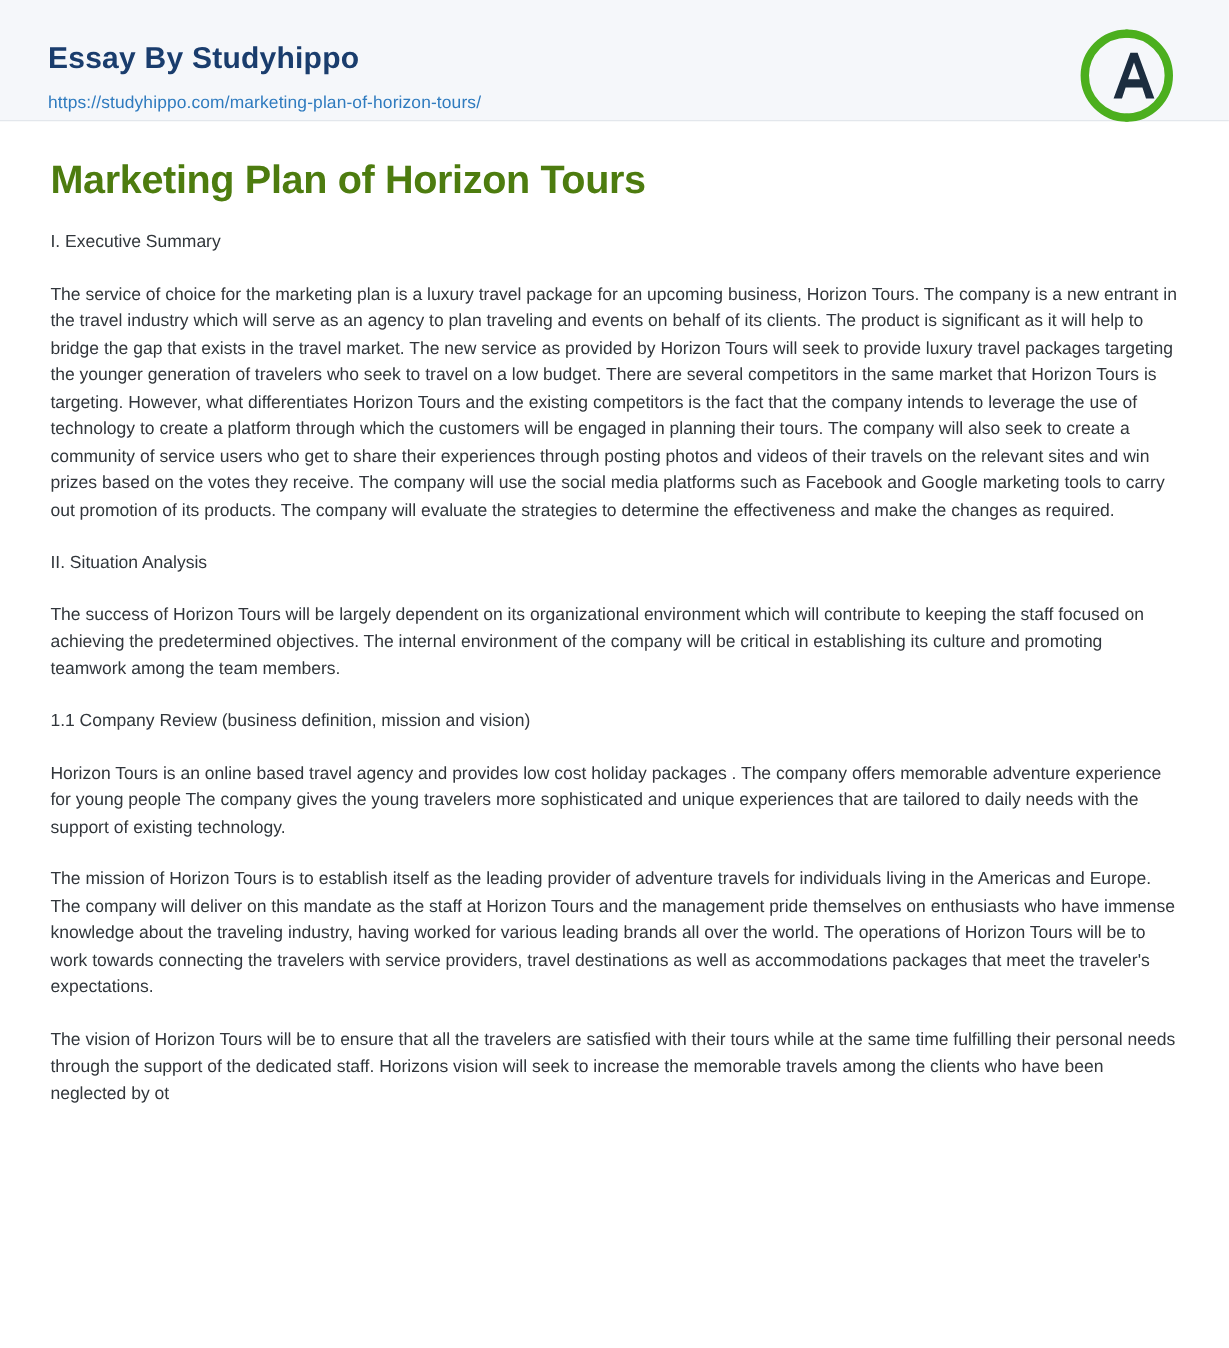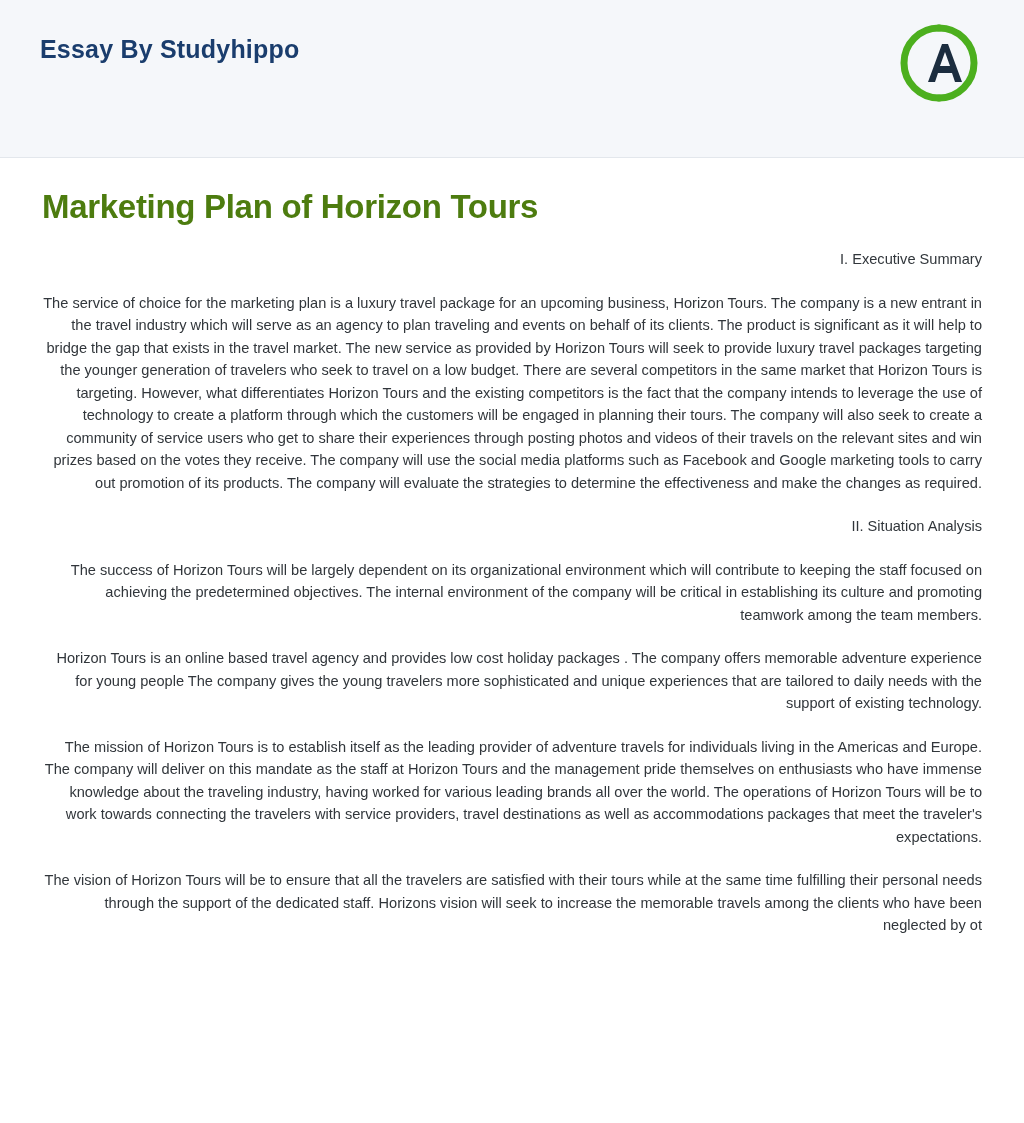--- a/index.html
+++ b/index.html
@@ -15,21 +15,21 @@
     color: #2b2f33;
     overflow: hidden;
   }
   .page {
     width: 1024px;
     height: 1123px;
     position: relative;
     background: #ffffff;
   }
   .header {
-    height: 158px;
+    height: 101px;
     background: #f5f7fa;
     border-bottom: 1px solid #e3e7ec;
     position: relative;
     padding: 34px 40px 4px 40px;
   }
   .brand-title {
     font-size: 25px;
     font-weight: bold;
     color: #1a3d6d;
     letter-spacing: 0.2px;
@@ -59,54 +59,56 @@
     font-weight: bold;
     color: #4d7c0f;
     margin: 0 0 22px 0;
     letter-spacing: -0.3px;
   }
   p.para {
     font-size: 14.6px;
     line-height: 22.5px;
     color: #31363b;
     margin: 0 0 21px 0;
-    text-align: right;
+    text-align: left;
   }
   .fade-bottom {
     position: absolute;
     left: 0;
     right: 0;
     bottom: 0;
     height: 40px;
     background: linear-gradient(to bottom, rgba(255,255,255,0), #ffffff 70%);
     pointer-events: none;
   }
 </style>
 </head>
 <body>
 
 <div class="page">
 
   <div class="header">
     <div class="brand-title">Essay By Studyhippo</div>
+    <div class="brand-url">https://studyhippo.com/marketing-plan-of-horizon-tours/</div>
     <div class="logo">
       <svg viewBox="0 0 82 82" width="82" height="82" xmlns="http://www.w3.org/2000/svg">
         <path d="M41 6 A35 35 0 1 0 41 76" fill="none" stroke="#4caf1e" stroke-width="7" stroke-linecap="round"></path>
         <path d="M41 76 A35 35 0 0 0 41 6" fill="none" stroke="#4caf1e" stroke-width="7" stroke-linecap="round"></path>
         <path d="M44 22 L30 60 L37 60 L40 51 L54 51 L57 60 L64 60 L50 22 Z M42 44 L47 30 L52 44 Z" fill="#1c2d3f"></path>
       </svg>
     </div>
   </div>
 
   <div class="content">
     <h1 class="doc-title">Marketing Plan of Horizon Tours</h1>
 
     <p class="para">I. Executive Summary</p>
     <p class="para">The service of choice for the marketing plan is a luxury travel package for an upcoming business, Horizon Tours. The company is a new entrant in the travel industry which will serve as an agency to plan traveling and events on behalf of its clients. The product is significant as it will help to bridge the gap that exists in the travel market. The new service as provided by Horizon Tours will seek to provide luxury travel packages targeting the younger generation of travelers who seek to travel on a low budget. There are several competitors in the same market that Horizon Tours is targeting. However, what differentiates Horizon Tours and the existing competitors is the fact that the company intends to leverage the use of technology to create a platform through which the customers will be engaged in planning their tours. The company will also seek to create a community of service users who get to share their experiences through posting photos and videos of their travels on the relevant sites and win prizes based on the votes they receive. The company will use the social media platforms such as Facebook and Google marketing tools to carry out promotion of its products. The company will evaluate the strategies to determine the effectiveness and make the changes as required.</p>
     <p class="para">II. Situation Analysis</p>
     <p class="para">The success of Horizon Tours will be largely dependent on its organizational environment which will contribute to keeping the staff focused on achieving the predetermined objectives. The internal environment of the company will be critical in establishing its culture and promoting teamwork among the team members.</p>
+    <p class="para">1.1 Company Review (business definition, mission and vision)</p>
     <p class="para">Horizon Tours is an online based travel agency and provides low cost holiday packages . The company offers memorable adventure experience for young people The company gives the young travelers more sophisticated and unique experiences that are tailored to daily needs with the support of existing technology.</p>
     <p class="para">The mission of Horizon Tours is to establish itself as the leading provider of adventure travels for individuals living in the Americas and Europe. The company will deliver on this mandate as the staff at Horizon Tours and the management pride themselves on enthusiasts who have immense knowledge about the traveling industry, having worked for various leading brands all over the world. The operations of Horizon Tours will be to work towards connecting the travelers with service providers, travel destinations as well as accommodations packages that meet the traveler's expectations.</p>
     <p class="para">The vision of Horizon Tours will be to ensure that all the travelers are satisfied with their tours while at the same time fulfilling their personal needs through the support of the dedicated staff. Horizons vision will seek to increase the memorable travels among the clients who have been neglected by ot</p>
   </div>
 
   <div class="fade-bottom"></div>
 </div>
 
 </body></html>

